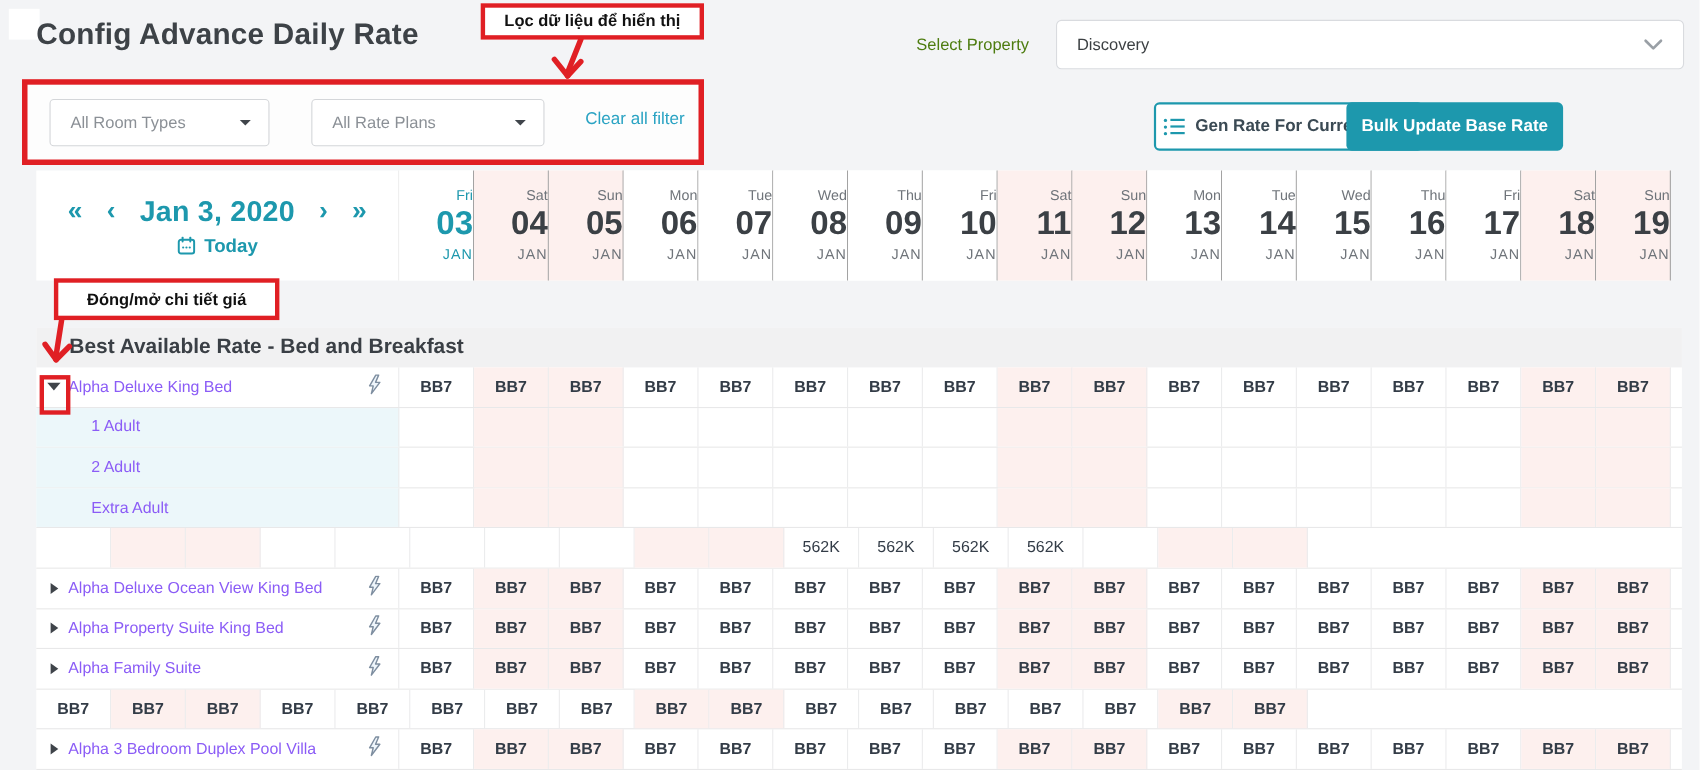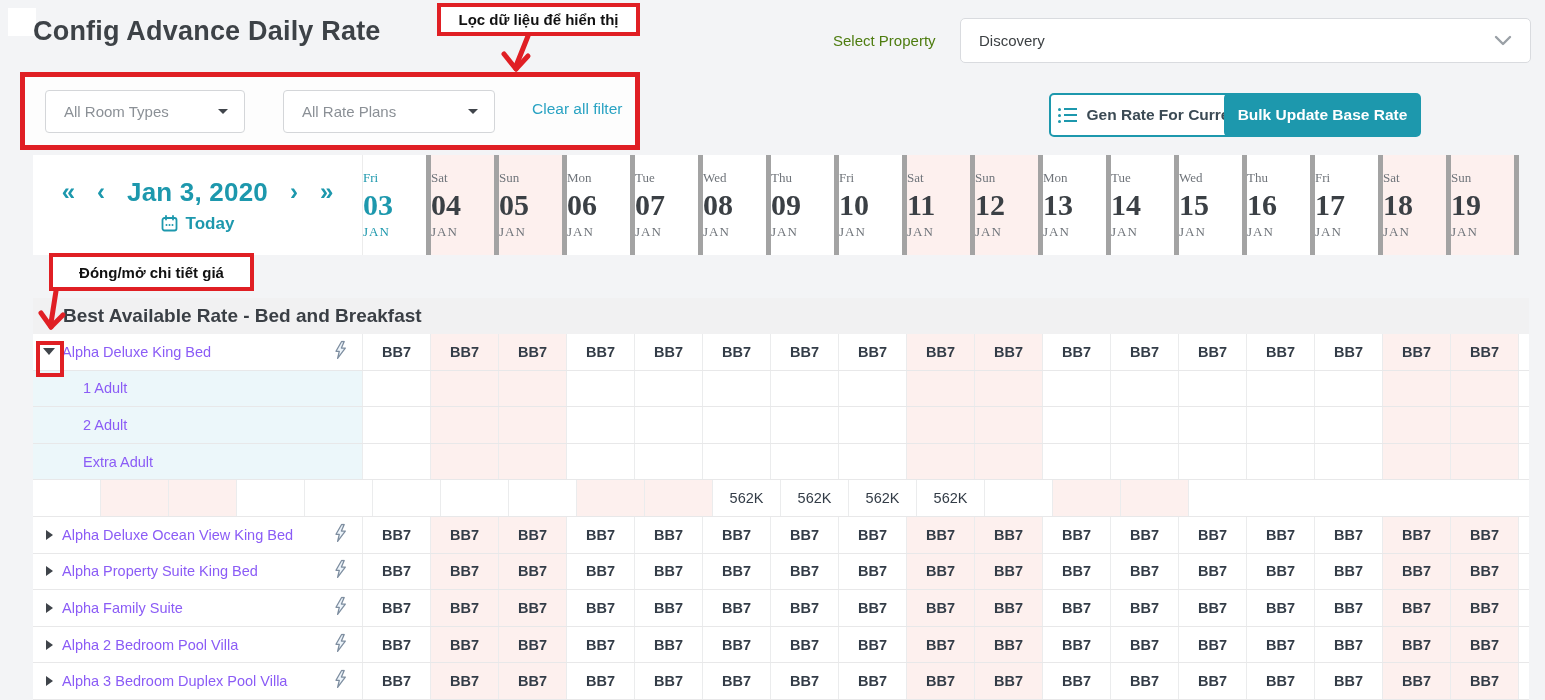--- a/index.html
+++ b/index.html
@@ -48,22 +48,22 @@
 
   
   .cal-bar { left:33px; top:155px; width:1486px; height:100px; background:#fff; display:flex; }
   .datenav { width:330px; flex:0 0 330px; border-right:1px solid #ececec; display:flex;
     flex-direction:column; align-items:center; justify-content:center; gap:6px; }
   .datenav-row1 { display:flex; align-items:center; gap:22px; color:#1d98ad; }
   .nav-arrow { font-size:24px; font-weight:700; cursor:pointer; line-height:1; }
   .nav-title { font-size:26px; font-weight:700; letter-spacing:.2px; }
   .datenav-row2 { display:flex; align-items:center; gap:8px; color:#1d98ad; cursor:pointer; }
   .today-label { font-size:17px; font-weight:700; }
-  .day-col { flex:0 0 68px; width:68px; border-right:5px solid #a3a3a3; display:flex; flex-direction:column;
-    align-items:flex-start; padding-top:15px; background:#fff;font-family:Liberation Serif, serif; }
+  .day-col { flex:0 0 68px; width:68px; border-right:1px solid #a3a3a3; display:flex; flex-direction:column;
+    align-items:flex-end; padding-top:15px; background:#fff; }
   .day-col.weekend { background:#fdf0ee; }
   .day-col .dow { font-size:13px; color:#6f747a; }
   .day-col .num { font-size:30px; font-weight:700; color:#3b4045; line-height:1.25; }
   .day-col .mon { font-size:13px; color:#6f747a; letter-spacing:1px; }
   .day-col.active .dow, .day-col.active .num, .day-col.active .mon { color:#1d98ad; }
 
   
   .table-wrap { left:33px; top:298px; width:1496px; height:402px; background:#fff; }
   .section-hdr { height:36px; background:#f1f1f2; display:flex; align-items:center;
     padding-left:30px; font-size:19px; font-weight:700; color:#3a3f45; }
@@ -443,27 +443,20 @@
         <div class="rate-cell weekend">BB7</div>
         <div class="rate-cell">BB7</div>
         <div class="rate-cell">BB7</div>
         <div class="rate-cell">BB7</div>
         <div class="rate-cell">BB7</div>
         <div class="rate-cell">BB7</div>
         <div class="rate-cell weekend">BB7</div>
         <div class="rate-cell weekend">BB7</div>
       </div>
       <div class="t-row room">
-        <div class="name-cell">
-          <span class="tri-right"></span>
-          <span class="row-name">Alpha 2 Bedroom Pool Villa</span>
-          <span class="bolt"><svg width="13" height="19" viewBox="0 0 13 19">
-  <path d="M7.6 1 L2 10.8 H5.3 L3.6 17.8 L11.3 7.6 H7.4 L10.2 1 Z" fill="#eef5fb" stroke="#7e8ea0" stroke-width="1.3" stroke-linejoin="round"></path>
-            </svg></span>
-        </div>
         <div class="rate-cell">BB7</div>
         <div class="rate-cell weekend">BB7</div>
         <div class="rate-cell weekend">BB7</div>
         <div class="rate-cell">BB7</div>
         <div class="rate-cell">BB7</div>
         <div class="rate-cell">BB7</div>
         <div class="rate-cell">BB7</div>
         <div class="rate-cell">BB7</div>
         <div class="rate-cell weekend">BB7</div>
         <div class="rate-cell weekend">BB7</div>

